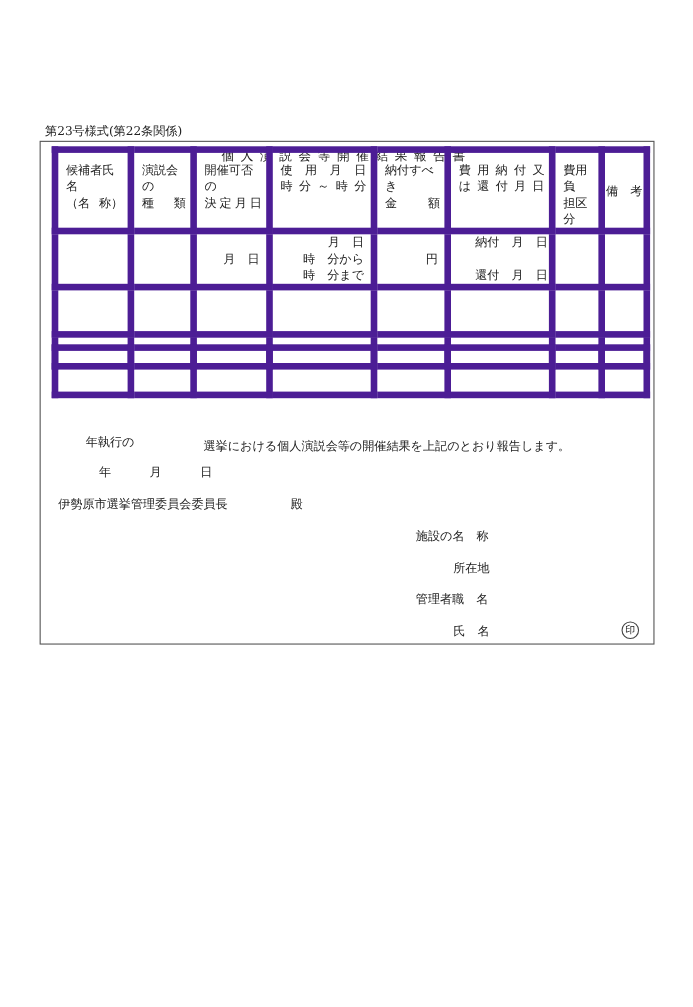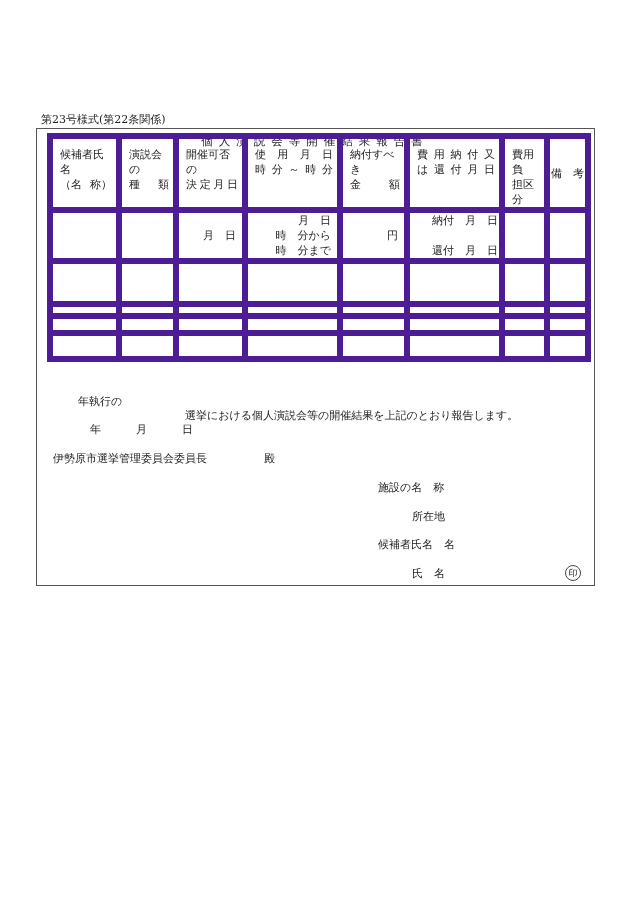--- a/index.html
+++ b/index.html
@@ -10,21 +10,21 @@
   #title { left:0; width:630px; top:106px; text-align:center; font-size:11.5px; letter-spacing:6px; }
   table.grid { position:absolute; border-collapse:collapse; table-layout:fixed; }
   table.grid td { border:6px solid #4c1d95; padding:0; vertical-align:top; font-size:11px; line-height:15px; }
   #t1 { left:47px; top:133px; width:538px; }
   #t2 { left:47px; top:313px; width:538px; }
   .hd { padding:8px 4px 0 7px !important; }
   .just { display:flex; justify-content:space-between; }
   .right { text-align:right; padding-right:6px !important; }
   .c { text-align:center; }
   #stmt1 { left:78px; top:366px; }
-  #stmt2 { left:185px; top:380px;font-family:Liberation Serif, serif; }
+  #stmt2 { left:185px; top:370px;font-family:Liberation Serif, serif; }
   #date { left:90px; top:394px; }
   #date span { display:inline-block; }
   #addressee { left:53px; top:423px; }
   #dono { left:264px; top:423px; }
   .sig { left:378px;text-align:center; }
   #seal { left:565px; top:537px; width:14px; height:14px; border:1px solid #444; border-radius:50%; font-size:9px; line-height:14px; text-align:center; }
 </style>
 </head>
 <body>
 
@@ -189,15 +189,15 @@
   <span>月</span>
   <span style="width:28px"></span>
   <span>日</span>
 </div>
 
 <div id="addressee" class="abs">伊勢原市選挙管理委員会委員長</div>
 <div id="dono" class="abs">殿</div>
 
 <div class="abs sig" style="top:452px">施設の名　称</div>
 <div class="abs sig" style="top:481px; left:412px">所在地</div>
-<div class="abs sig" style="top:509px">候補者氏名　名</div>
+<div class="abs sig" style="top:509px">管理者職　名</div>
 <div class="abs sig" style="top:538px; left:412px">氏　名</div>
 <div id="seal" class="abs">印</div>
 
 </body></html>

